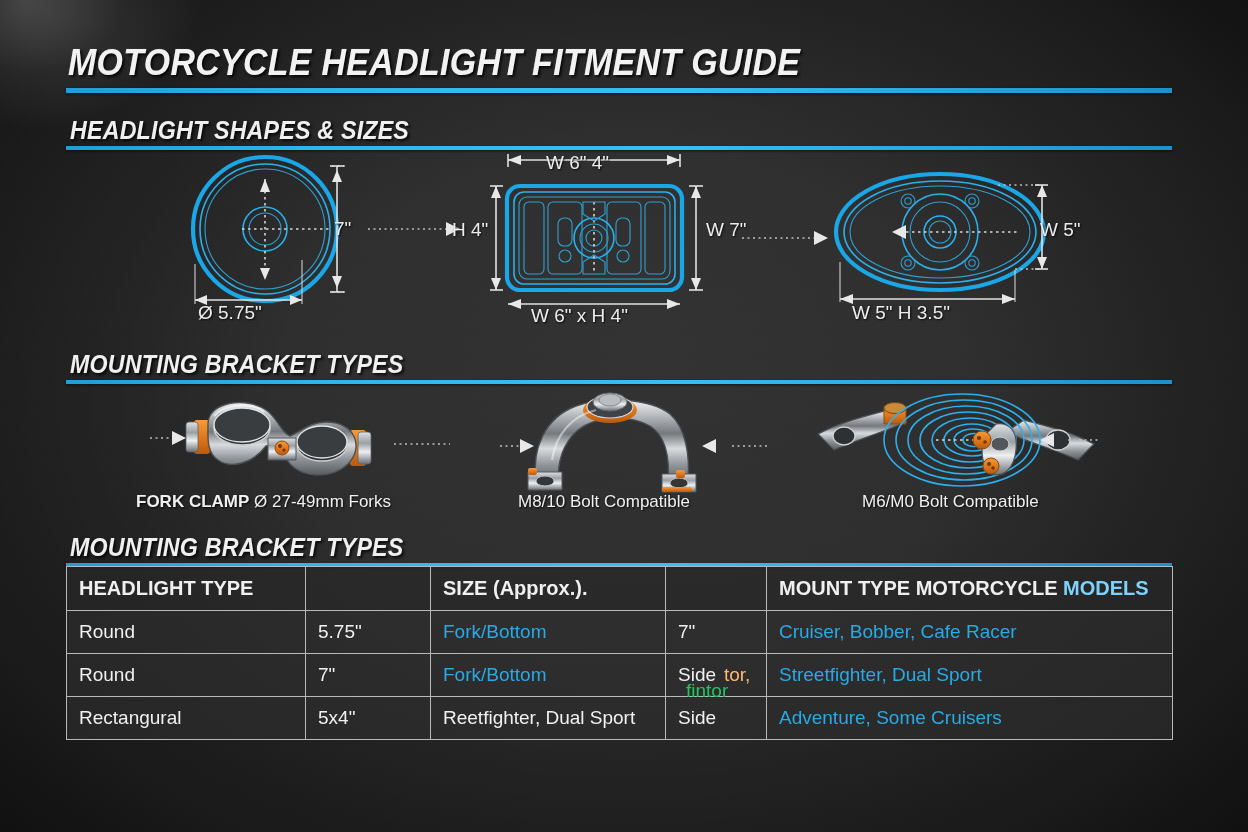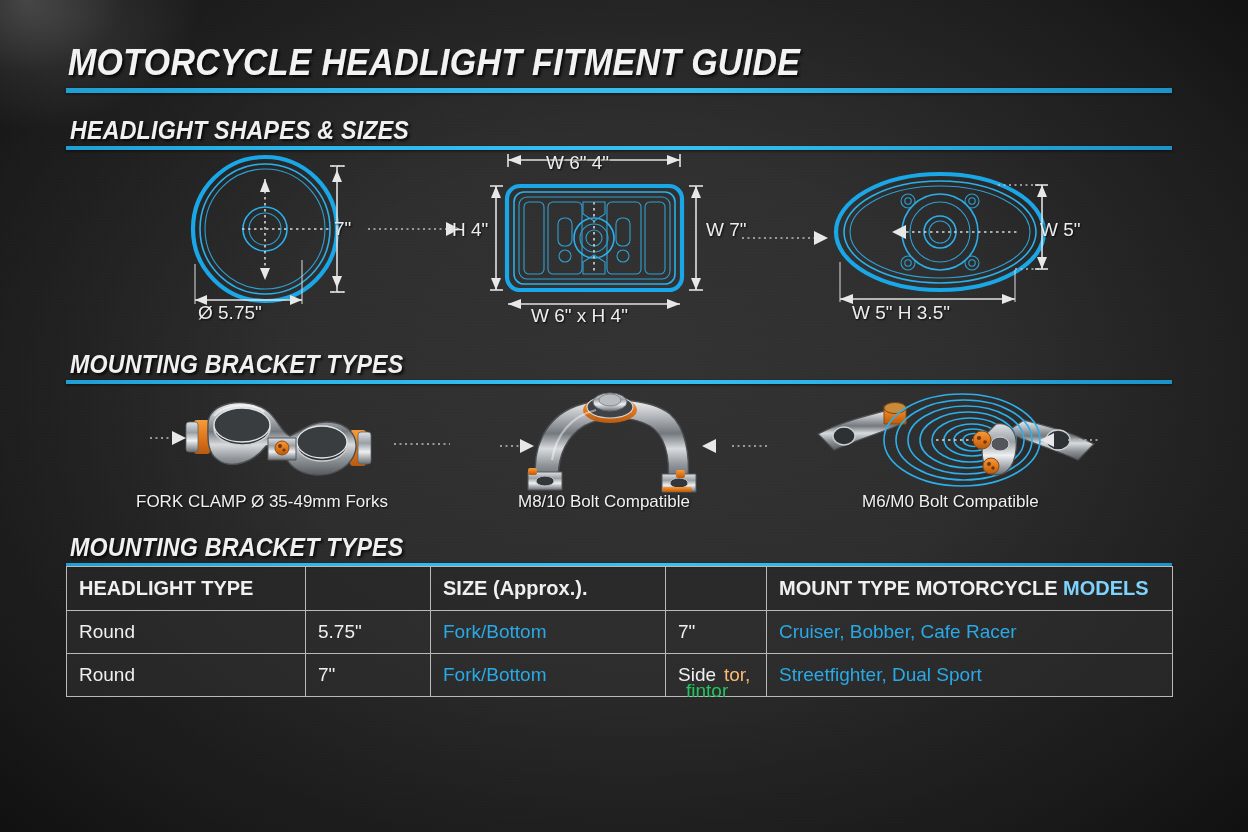--- a/index.html
+++ b/index.html
@@ -71,21 +71,21 @@
   .wht-thin { stroke:#cfcfcf; stroke-width:1.1; fill:none; }
   .dotline { stroke:#d8d8d8; stroke-width:1.6; fill:none; stroke-dasharray:2.5 3.5; }
   .dotline-lt { stroke:#bdbdbd; stroke-width:1.3; fill:none; stroke-dasharray:2 3.5; }
   .arrowfill { fill:#e8e8e8; }
 
   
   .brk-cap {
     position:absolute; font-size:17px; color:#f0f0f0; white-space:nowrap;
     text-shadow:1px 1px 2px rgba(0,0,0,.85);
   }
-  .brk-cap b { font-weight:normal; }
+  .brk-cap b { font-weight:bold; }
 
   
   #fitment-table {
     position:absolute; left:66px; top:566px; width:1106px;
     border-collapse:collapse;
     table-layout:fixed;
   }
   #fitment-table td, #fitment-table th {
     border:1.5px solid #b9b9b9;
     height:43px;
@@ -311,21 +311,21 @@
     <circle cx="130" cy="58" r="2" fill="#6d380a"></circle>
     <circle cx="134" cy="62" r="1.6" fill="#6d380a"></circle>
 
     <path d="M64 28 C74 16, 104 14, 114 24" stroke="#ffffff" stroke-width="2" fill="none" opacity=".55"></path>
 
     <path class="dotline-lt" d="M0 50 H26"></path>
     <polygon class="arrowfill" points="36,50 22,43 22,57"></polygon>
     <path class="dotline-lt" d="M244 56 H300"></path>
   </svg>
   <div class="brk-cap" style="left:136px; top:492px;">
-    <b>FORK CLAMP</b><span> Ø 35-49mm Forks</span>
+    <b>FORK CLAMP</b><span> Ø 27-49mm Forks</span>
   </div>
 
   <svg style="left:500px; top:388px;" width="270" height="105" viewBox="0 0 270 105">
 
     <path d="M36 92
              C32 62, 44 30, 76 18
              C104 8, 150 10, 170 26
              C186 40, 190 68, 188 92
              L168 96
              C170 70, 166 48, 150 38
@@ -431,17 +431,24 @@
         <td class="relcell">
           <span class="ov-wrap">
             <span class="ov-a">Side</span>
             <span class="ov-b">fintor</span>
           </span>
           <span class="spill" style="left:58px;">tor,</span>
         </td>
         <td class="c-cyan">Streetfighter, Dual Sport</td>
       </tr>
 
+      <tr>
+        <td>Rectangural</td>
+        <td>5x4"</td>
+        <td>Reetfighter, Dual Sport</td>
+        <td>Side</td>
+        <td class="c-cyan">Adventure, Some  Cruisers</td>
+      </tr>
 
     </tbody>
   </table>
 
 </div>
 
 </body></html>

